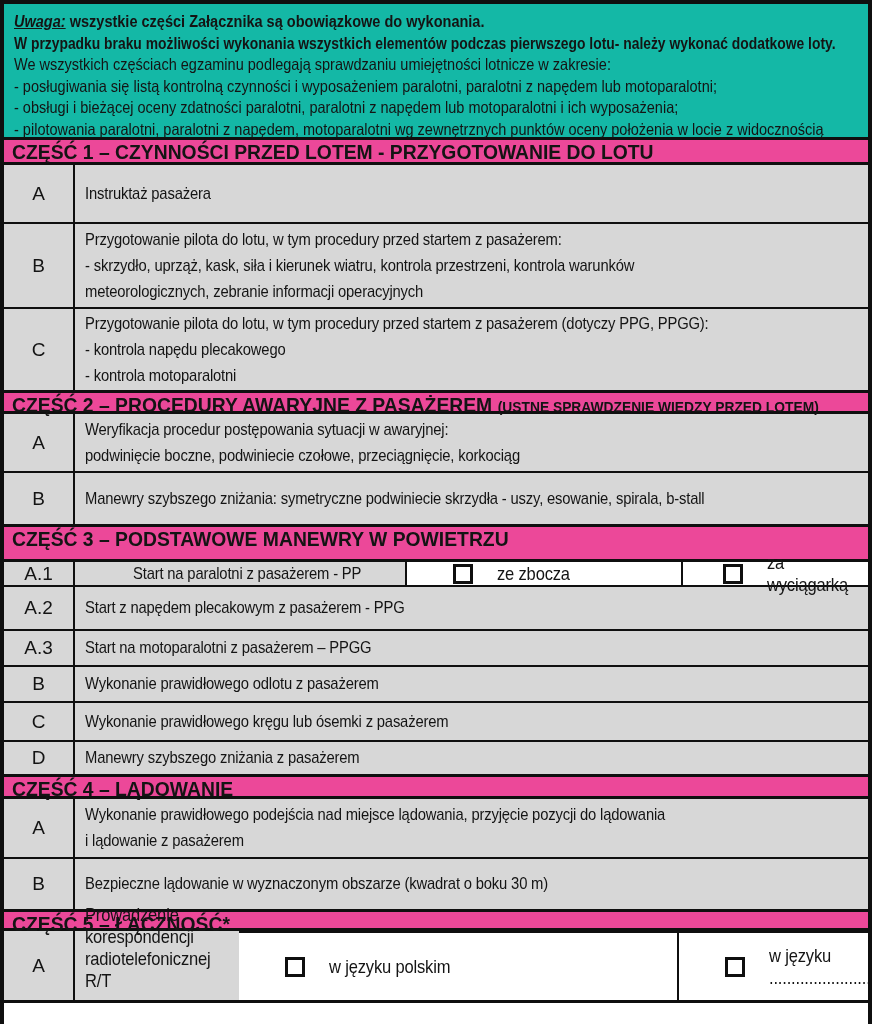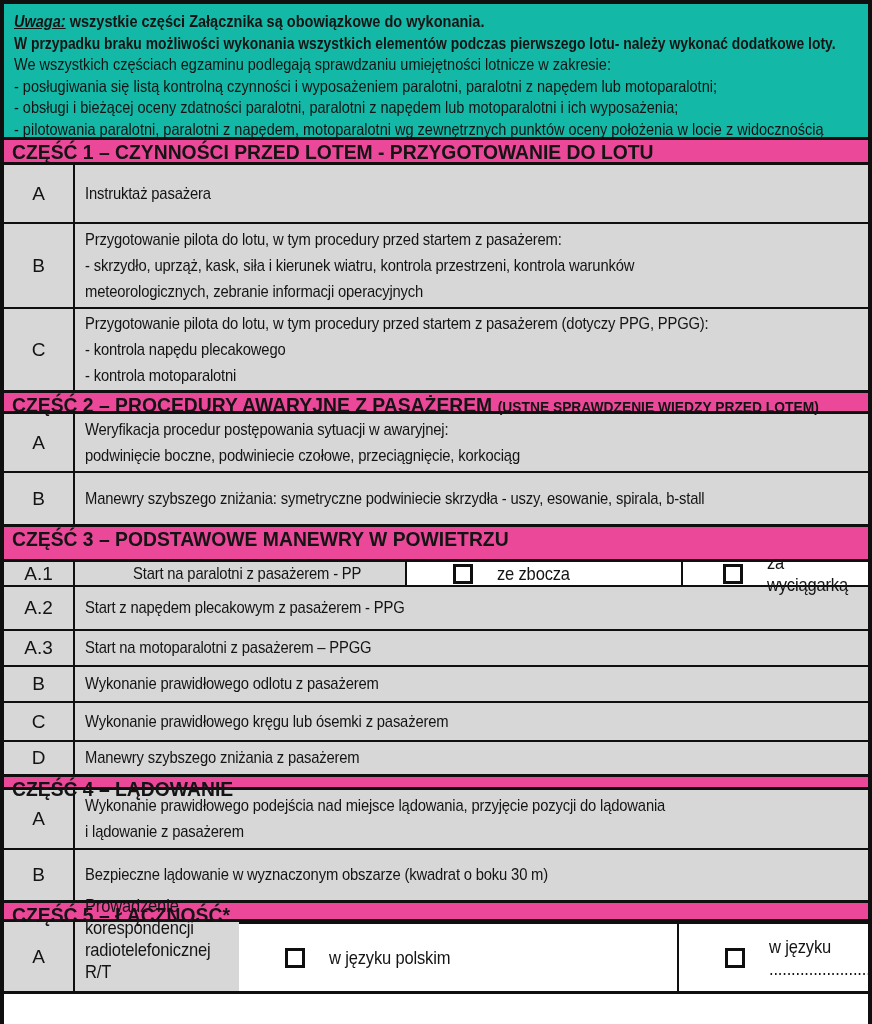--- a/index.html
+++ b/index.html
@@ -167,21 +167,21 @@
         <span class="cz">Wykonanie prawidłowego kręgu lub ósemki z pasażerem</span>
       </div>
   </div>
   <div class="row" style="height:34px">
     <div class="cell-label">D</div>
     <div class="cell-text">
         <span class="cz">Manewry szybszego zniżania z pasażerem</span>
       </div>
   </div>
 
-  <div class="sec-header" style="height:16px">
+  <div class="sec-header" style="height:25px">
     <span class="t">CZĘŚĆ 4 – LĄDOWANIE</span>
   </div>
   <div class="row" style="height:58px">
     <div class="cell-label">A</div>
     <div class="cell-text">
         <span class="cz">Wykonanie prawidłowego podejścia nad miejsce lądowania, przyjęcie pozycji do lądowania
 i lądowanie z pasażerem</span>
       </div>
   </div>
   <div class="row" style="height:52px">

